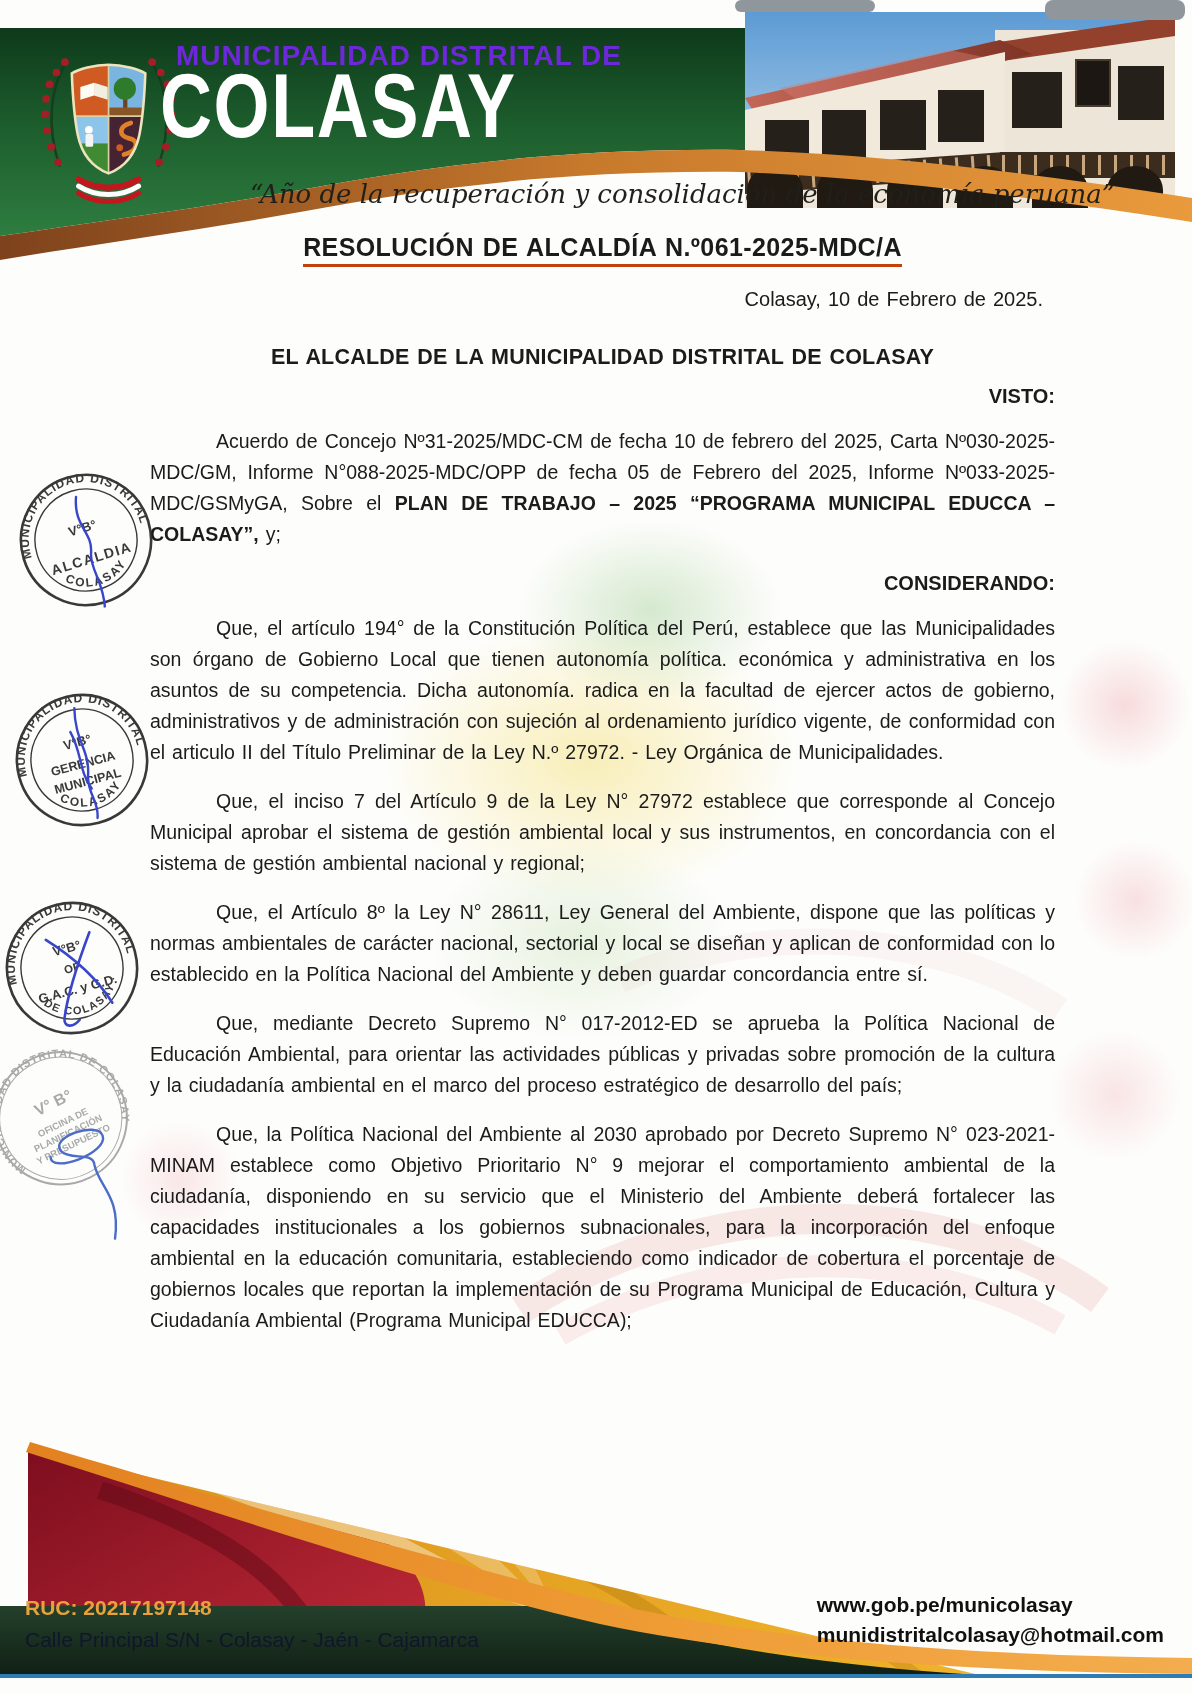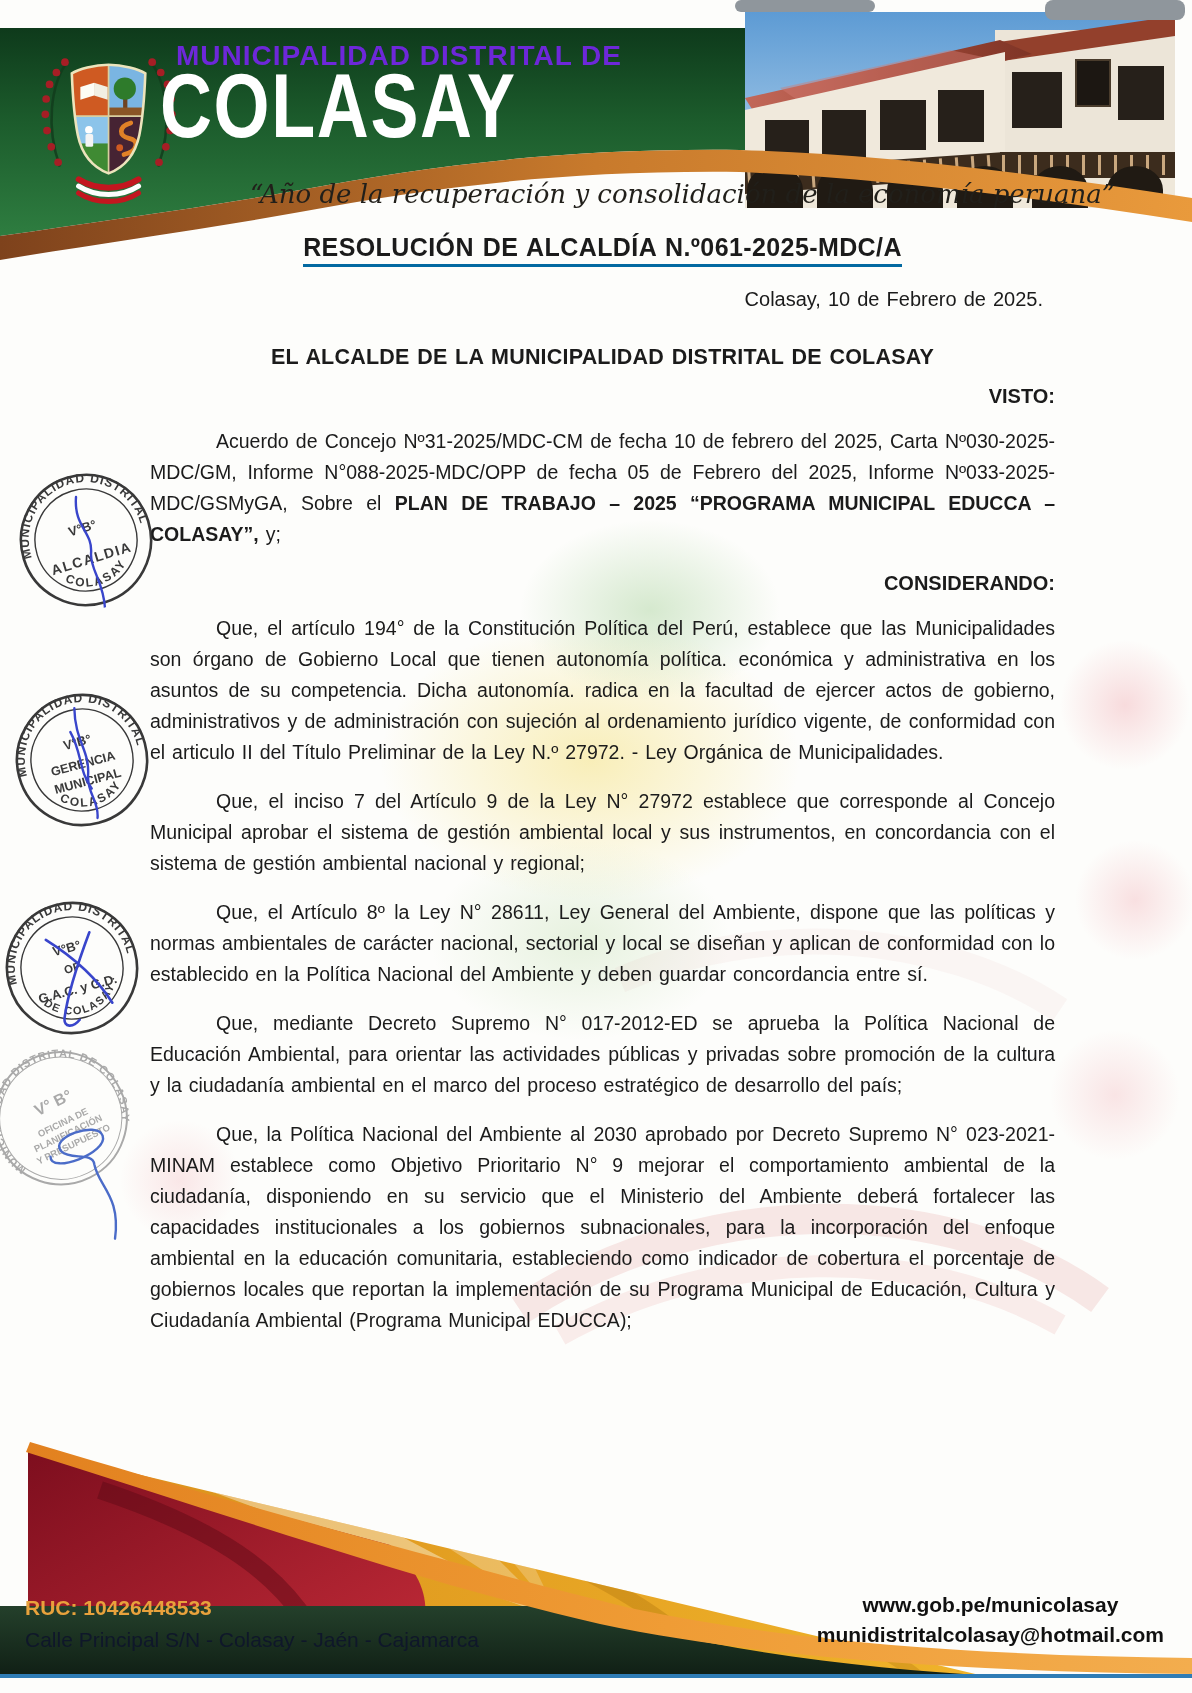--- a/index.html
+++ b/index.html
@@ -9,32 +9,32 @@
   .wm{position:absolute;border-radius:50%;pointer-events:none}
   .scanblob{position:absolute;background:#8f969c;border-radius:8px}
   .org1{position:absolute;color:#6d28d9;font-weight:bold;font-size:28px;letter-spacing:1px;white-space:nowrap}
   .org2{position:absolute;color:#fff;font-weight:bold;font-size:90px;line-height:88px;letter-spacing:2px;
         transform:scaleX(.8);transform-origin:left top;white-space:nowrap}
   .quote{position:absolute;font-family:"DejaVu Serif",serif;font-style:italic;font-size:26px;
          color:#211f1a;text-align:left;white-space:nowrap}
   .content{position:absolute;left:150px;top:230px;width:905px;font-size:19.5px;line-height:31px;
            text-align:justify;word-spacing:1.5px}
   .title-row{text-align:center;line-height:34px;margin-bottom:18px}
-  .title{font-size:25px;font-weight:bold;letter-spacing:.4px;border-bottom:3px solid #0369a1;
+  .title{font-size:25px;font-weight:bold;letter-spacing:.4px;border-bottom:3px solid #c2410c;
          padding-bottom:3px;white-space:nowrap}
   .dateline{text-align:right;padding-right:12px;margin-bottom:27px;font-size:20px}
   .issuer{text-align:center;font-weight:bold;font-size:21.5px;margin-bottom:8px;letter-spacing:.2px}
   .label{font-weight:bold;font-size:20px;margin-bottom:14px;text-align:right}
   .para{margin:0 0 18px 0;text-indent:66px}
   .para b{font-weight:bold}
   .stamp{position:absolute;opacity:.93}
   .ftext{position:absolute;font-size:21px;white-space:nowrap}
   .ftext.ruc{color:#e8a23c;font-weight:bold}
   .ftext.addr{color:#0f172a}
-  .fcontact{position:absolute;text-align:center;color:#101010;font-weight:bold;font-size:21px;line-height:30px;white-space:nowrap}
+  .fcontact{position:absolute;text-align:left;color:#101010;font-weight:bold;font-size:21px;line-height:30px;white-space:nowrap}
 </style>
 </head>
 <body>
 
 <div class="page">
 
   <div class="wm" style="left:380px;top:620px;width:420px;height:280px;background:radial-gradient(closest-side,rgba(240,210,60,.35),rgba(240,210,60,0))"></div>
   <div class="wm" style="left:520px;top:520px;width:260px;height:180px;background:radial-gradient(closest-side,rgba(110,180,90,.28),rgba(110,180,90,0))"></div>
   <div class="wm" style="left:430px;top:840px;width:300px;height:200px;background:radial-gradient(closest-side,rgba(150,200,120,.22),rgba(150,200,120,0))"></div>
   <div class="wm" style="left:1060px;top:640px;width:130px;height:130px;background:radial-gradient(closest-side,rgba(235,140,150,.30),rgba(235,140,150,0))"></div>
@@ -271,20 +271,20 @@
       <path d="M28,1448 L390,1545 C430,1580 440,1620 400,1678 L28,1678 Z" fill="url(#gFlagR)"></path>
       <path d="M100,1490 C220,1530 300,1580 330,1670" stroke="#5f0a16" stroke-width="18" opacity=".5" fill="none"></path>
       <path d="M560,1560 C640,1600 700,1640 720,1678" stroke="#b5770f" stroke-width="14" opacity=".4" fill="none"></path>
       <path d="M820,1620 C870,1645 900,1660 920,1678" stroke="#b5770f" stroke-width="12" opacity=".35" fill="none"></path>
     </g>
     <path d="M0,1606 L558,1606 C700,1650 860,1668 995,1676 L0,1676 Z" fill="url(#gDark)"></path>
     <path d="M30,1442 C250,1508 470,1568 630,1608 C800,1644 1000,1656 1192,1658 L1192,1674 C990,1672 770,1660 600,1624 C440,1588 230,1516 26,1452 Z" fill="url(#gSw)"></path>
     <rect x="0" y="1674" width="1192" height="4" fill="#2f7cb5"></rect>
   </svg>
 
-  <div class="ftext ruc" style="left:25px;top:1596px">RUC: 10426448533</div>
+  <div class="ftext ruc" style="left:25px;top:1596px">RUC: 20217197148</div>
   <div class="ftext addr" style="left:25px;top:1628px">Calle Principal S/N - Colasay - Jaén - Cajamarca</div>
   <div class="fcontact" style="right:28px;top:1590px">
     <div>www.gob.pe/municolasay</div>
     <div>munidistritalcolasay@hotmail.com</div>
   </div>
 
 </div>
 
 </body></html>

